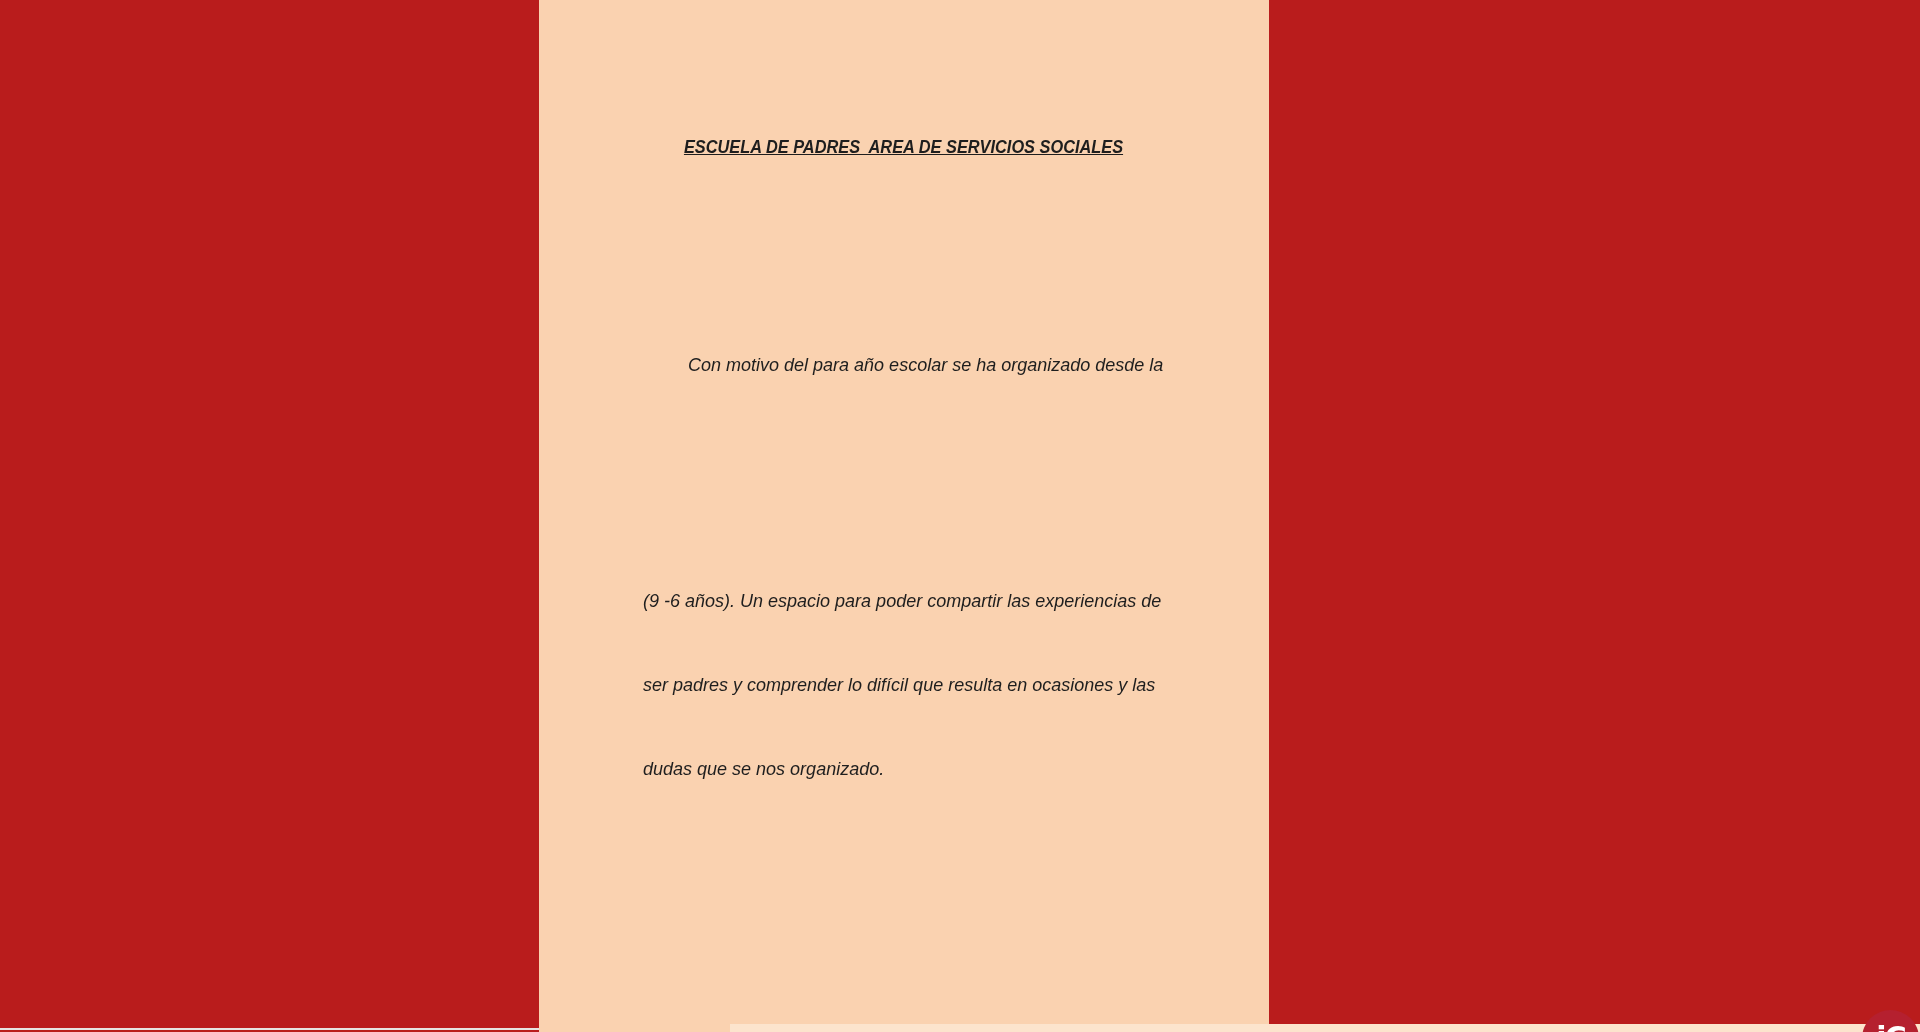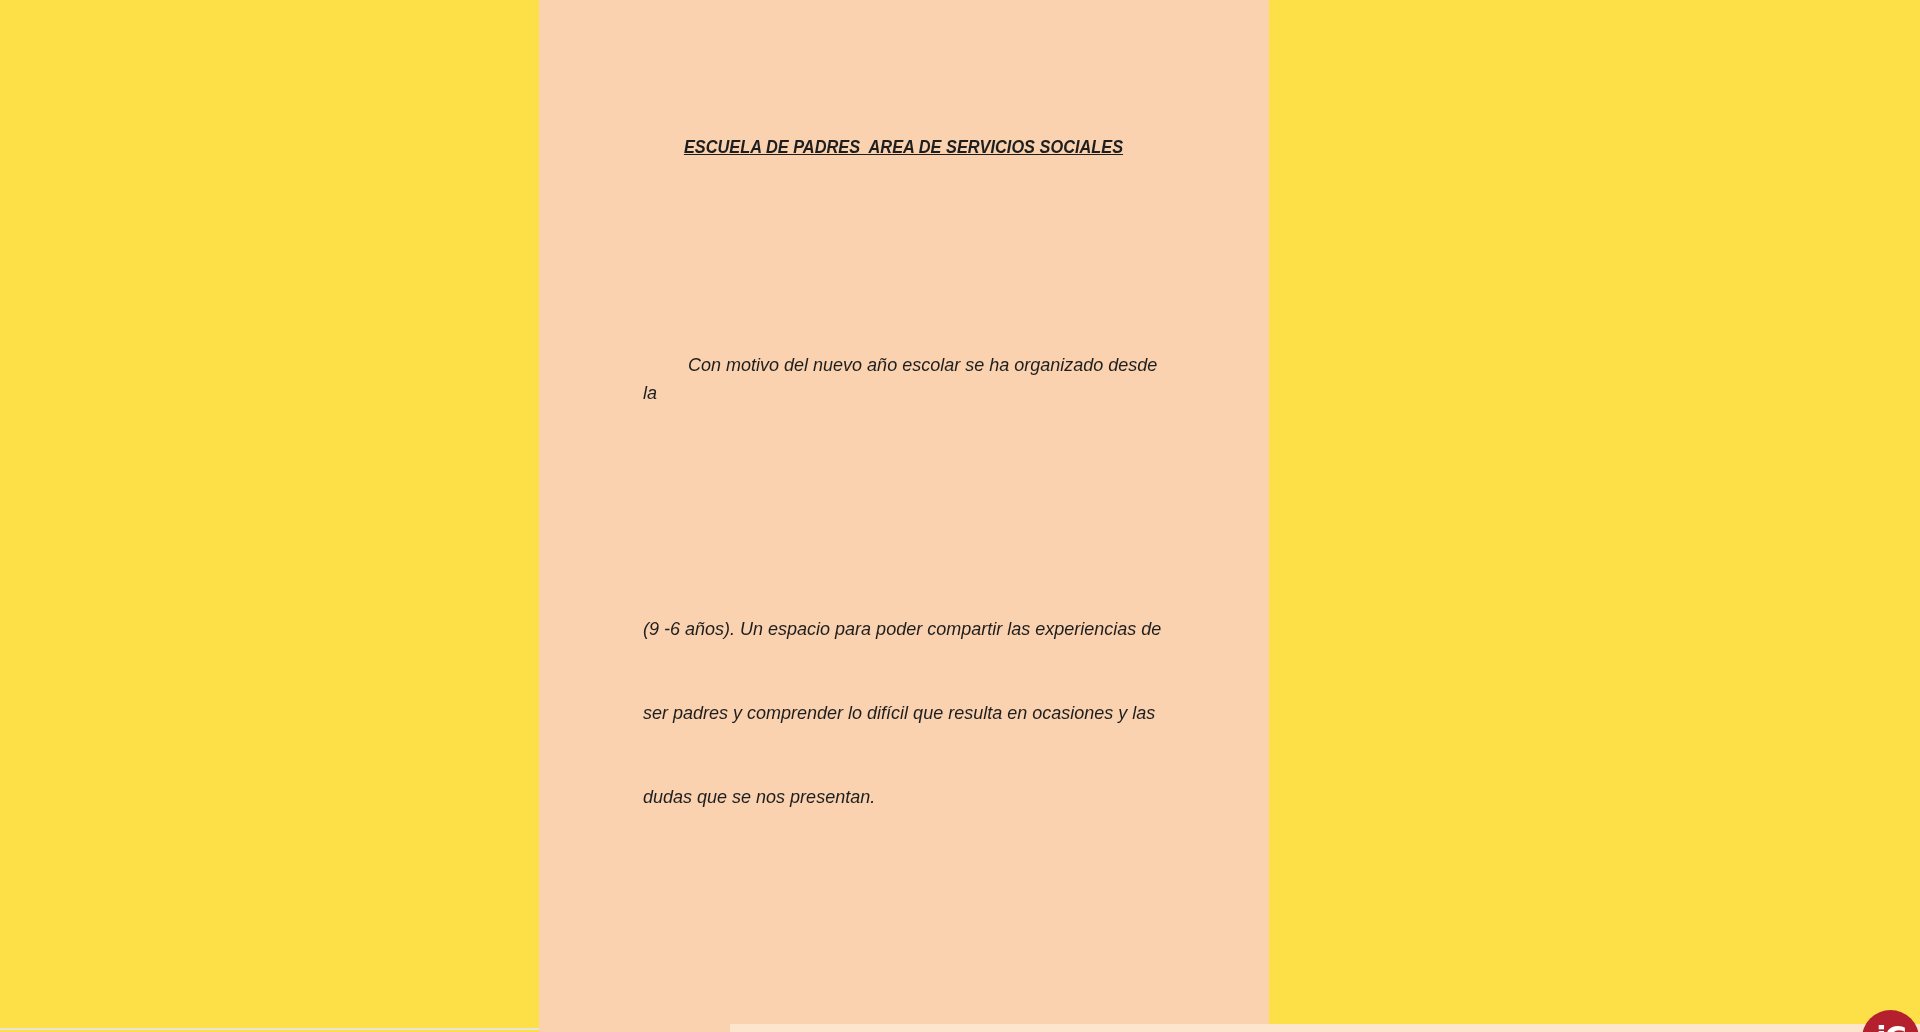--- a/index.html
+++ b/index.html
@@ -2,21 +2,21 @@
 <html><head>
 <meta charset="utf-8">
 <style>
   * { margin: 0; padding: 0; box-sizing: border-box; }
   html, body {
     width: 1920px; height: 1032px;
     background: #ffffff;
     overflow: hidden;
     font-family: "Liberation Sans", sans-serif;
   }
-  .canvas { position: relative; width: 1920px; height: 1032px; background: #fde047; }
+  .canvas { position: relative; width: 1920px; height: 1032px; background: #b91c1c; }
 
   
   .doc {
     position: absolute;
     left: 539px; top: 0;
     width: 730px; height: 1032px;
     background: #fad2b0;
   }
   .doc-inner {
     position: absolute;
@@ -83,27 +83,27 @@
 <body>
 
 <div class="canvas">
 
   <div class="doc">
     <div class="doc-inner">
 
       <h1 class="title">ESCUELA DE PADRES  AREA DE SERVICIOS SOCIALES</h1>
 
       <div class="para">
-        <div class="line indent">Con motivo del nuevo año escolar se ha organizado desde la</div>
+        <div class="line indent">Con motivo del para año escolar se ha organizado desde la</div>
       </div>
 
       <div class="para">
         <div class="line">(9 -6 años). Un espacio para poder compartir las experiencias de</div>
         <div class="line">ser padres y comprender lo difícil que resulta en ocasiones y las</div>
-        <div class="line">dudas que se nos presentan.</div>
+        <div class="line">dudas que se nos organizado.</div>
       </div>
 
       
 
       
 
       
 
       
 

